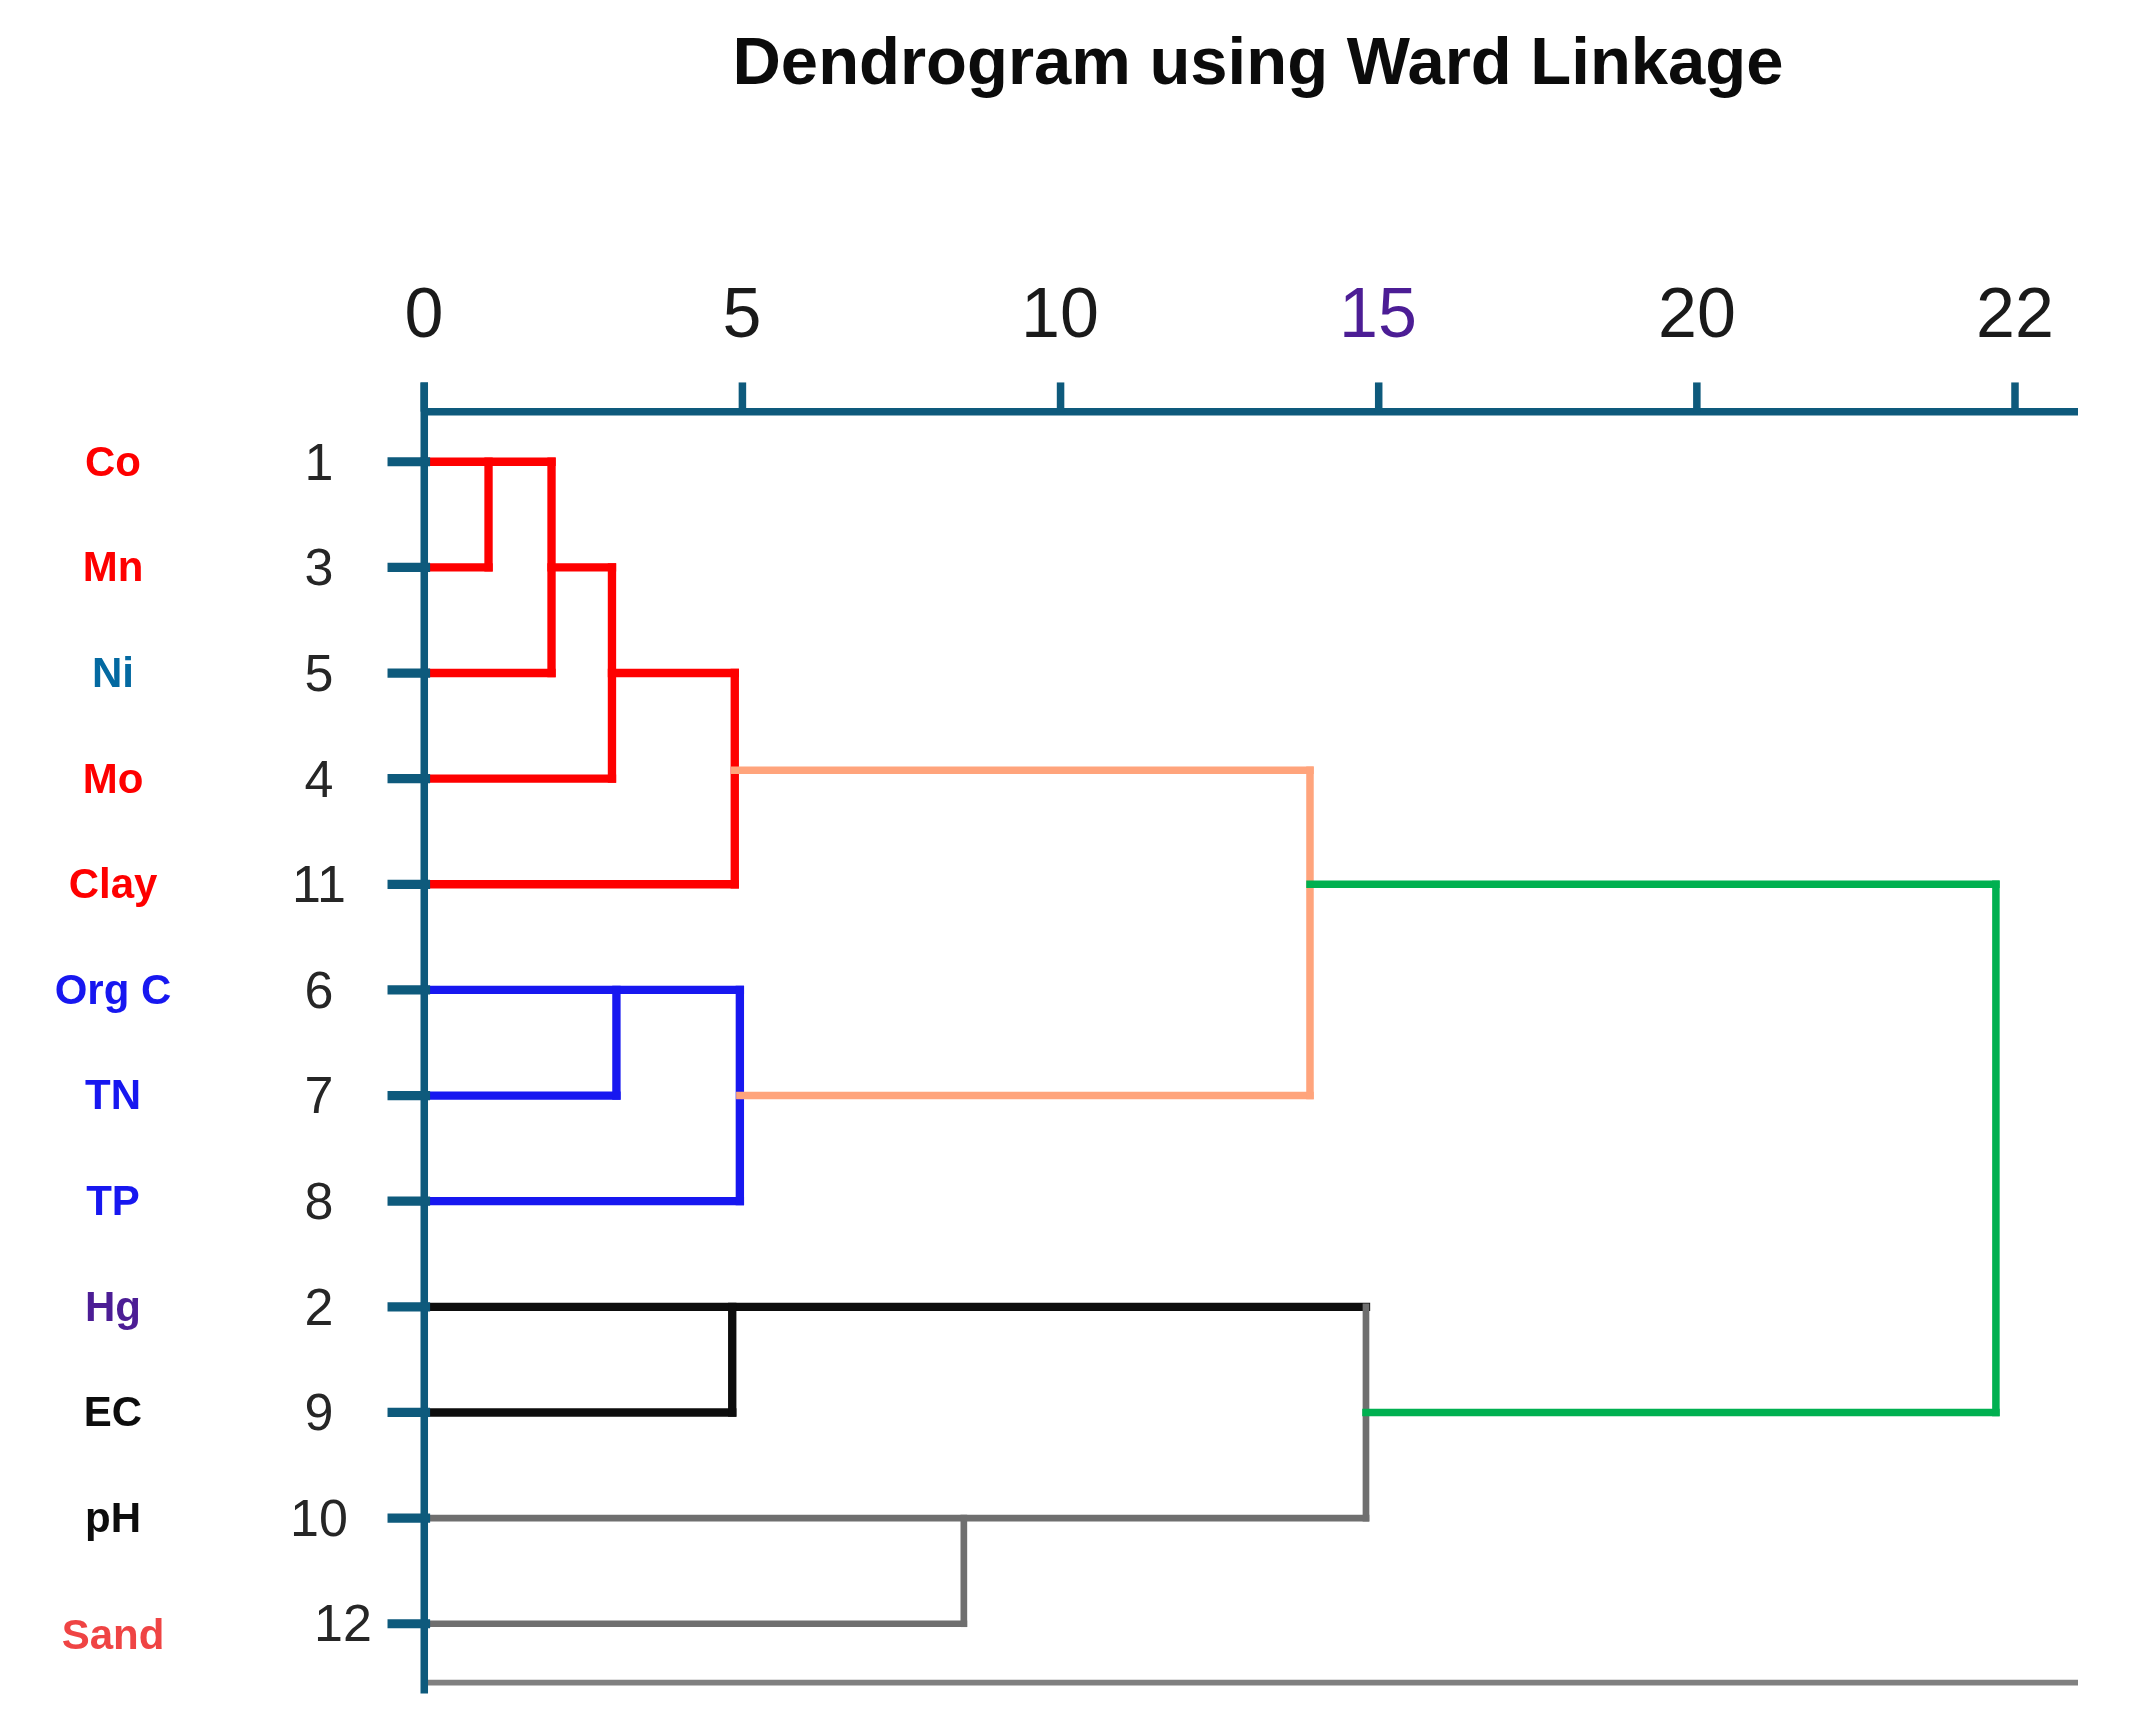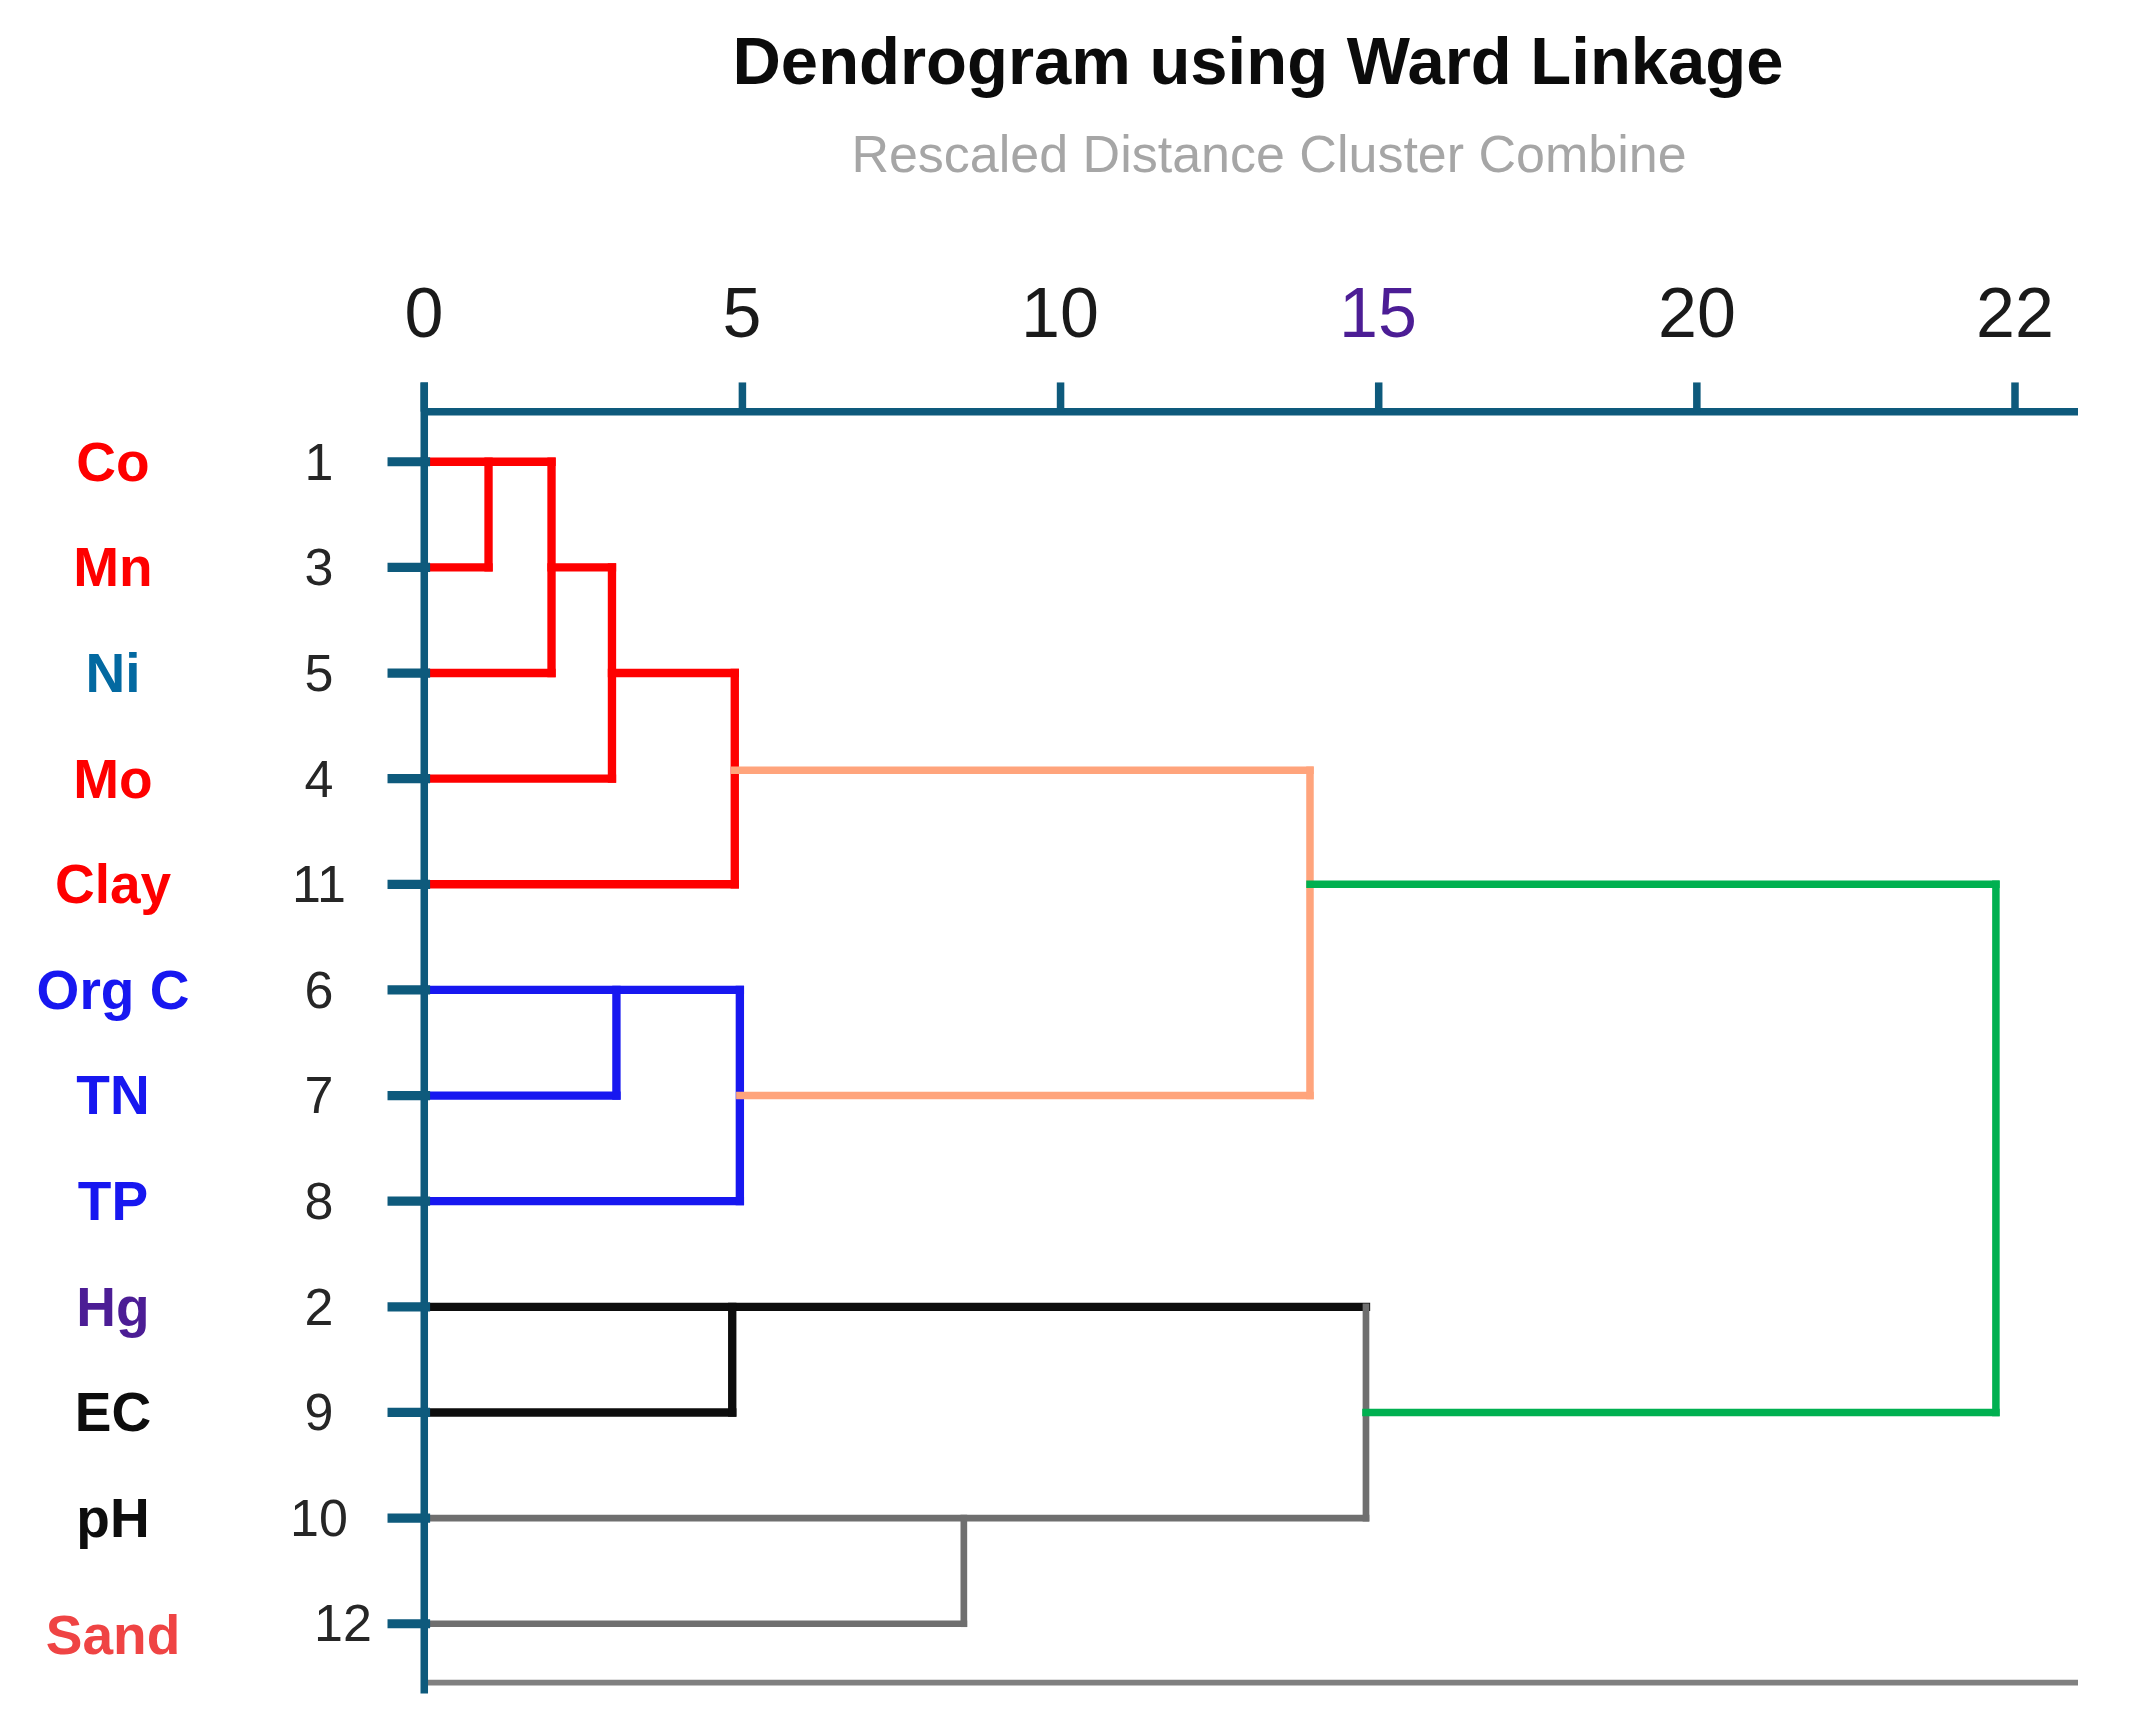--- a/index.html
+++ b/index.html
@@ -13,33 +13,32 @@
     position:absolute;left:1269px;top:154px;transform:translate(-50%,-50%);
     font-size:52px;font-weight:400;color:#a6a6a6;white-space:nowrap;
   }
   svg.plot{position:absolute;left:0;top:0;}
   .ticklabel{
     position:absolute;transform:translate(-50%,-50%);
     font-size:70px;font-weight:500;color:#1a1a1a;white-space:nowrap;
   }
   .leaflabel{
     position:absolute;transform:translate(-50%,-50%);
-    font-size:55px;font-weight:700;white-space:nowrap;
+    font-size:42px;font-weight:700;white-space:nowrap;
   }
   .casenum{
     position:absolute;transform:translate(-50%,-50%);
     font-size:52px;font-weight:500;color:#262626;white-space:nowrap;
   }
 </style>
 </head>
 <body>
 
 <div class="canvas">
   <div class="chart-title">Dendrogram using Ward Linkage</div>
-  <div class="chart-subtitle">Rescaled Distance Cluster Combine</div>
   <svg class="plot" id="plot" width="2147" height="1721" viewBox="0 0 2571 2061">
       <line x1="2535" y1="493" x2="2535" y2="2015" stroke="#808080" stroke-width="7" stroke-linecap="butt"></line>
       <line x1="508" y1="2015" x2="2535" y2="2015" stroke="#808080" stroke-width="7" stroke-linecap="butt"></line>
       <line x1="508" y1="553" x2="660.4" y2="553" stroke="#fe0000" stroke-width="10" stroke-linecap="square"></line>
       <line x1="508" y1="679.5" x2="584.962" y2="679.5" stroke="#fe0000" stroke-width="10" stroke-linecap="square"></line>
       <line x1="584.962" y1="553" x2="584.962" y2="679.5" stroke="#fe0000" stroke-width="10" stroke-linecap="square"></line>
       <line x1="508" y1="806" x2="660.4" y2="806" stroke="#fe0000" stroke-width="10" stroke-linecap="square"></line>
       <line x1="660.4" y1="553" x2="660.4" y2="806" stroke="#fe0000" stroke-width="10" stroke-linecap="square"></line>
       <line x1="660.4" y1="679.5" x2="732.79" y2="679.5" stroke="#fe0000" stroke-width="10" stroke-linecap="square"></line>
       <line x1="508" y1="932.5" x2="732.79" y2="932.5" stroke="#fe0000" stroke-width="10" stroke-linecap="square"></line>

